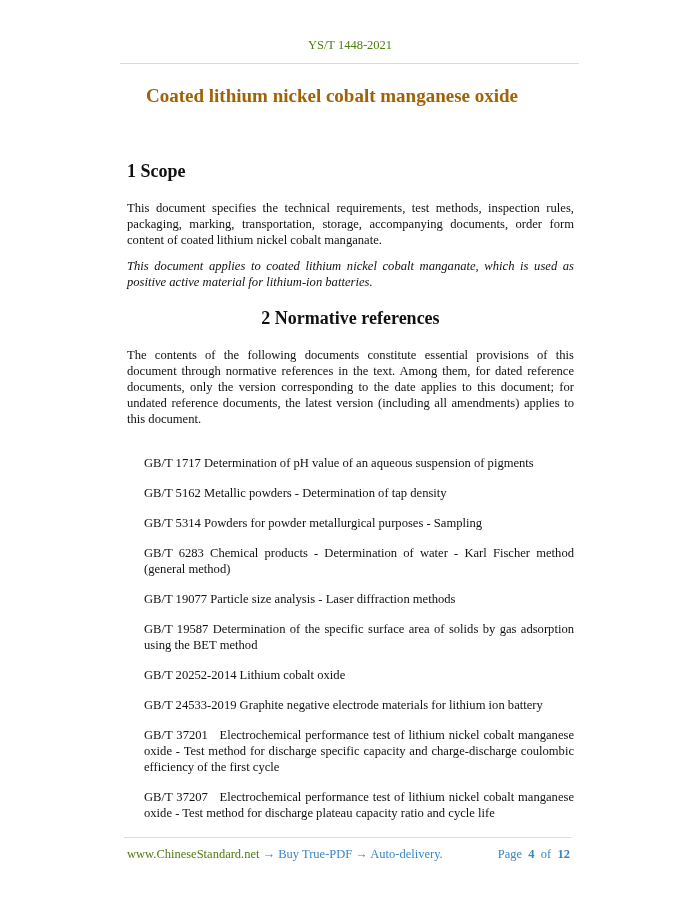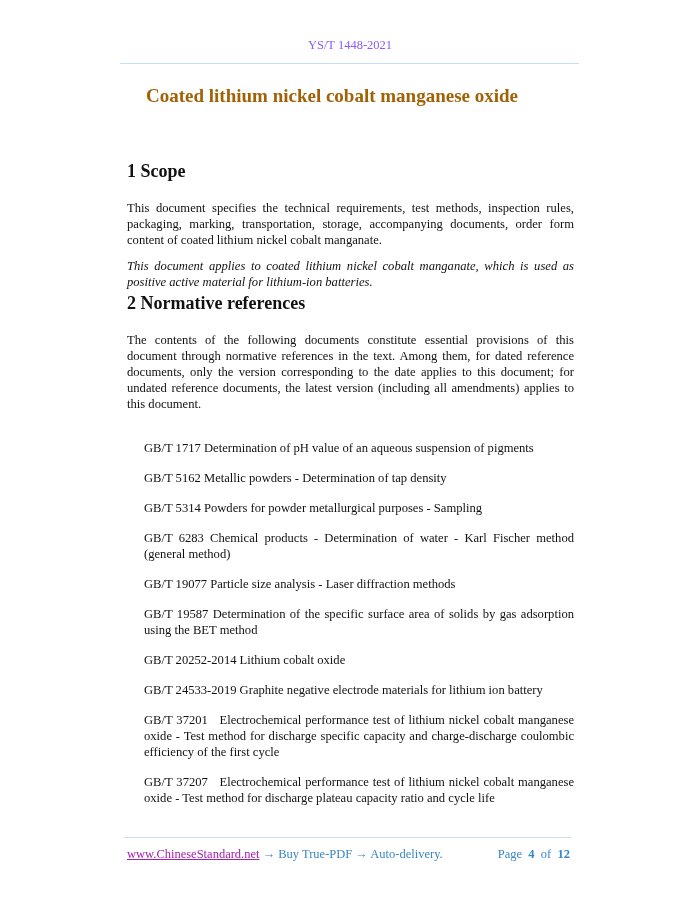--- a/index.html
+++ b/index.html
@@ -15,21 +15,21 @@
       font-family: "Liberation Serif", "DejaVu Serif", serif;
       color: #111111;
     }
     .page-header {
       position: absolute;
       top: 38px;
       left: 0;
       width: 700px;
       text-align: center;
       font-size: 12.5px;
-      color: #8b5cf6;
+      color: #4d7c0f;
     }
     .header-rule {
       position: absolute;
       top: 63px;
       left: 120px;
       width: 459px;
       height: 1px;
       background: #c9dfee;
     }
     .doc-title {
@@ -78,41 +78,40 @@
       position: absolute;
       top: 847px;
       left: 127px;
       width: 445px;
       font-size: 12.5px;
       color: #3a86c4;
       display: flex;
       justify-content: space-between;
     }
     .footer a {
-      color: #a21caf;
-      text-decoration: underline;
+      color: #4d7c0f;
     }
     .footer .pg-num {
       font-weight: bold;
     }
   </style>
 </head>
 <body>
 
 <div class="page-header">YS/T 1448-2021</div>
 <div class="header-rule"></div>
 
 <div class="doc-title">Coated lithium nickel cobalt manganese oxide</div>
 
 <div class="content">
   <h2 class="section-heading">1 Scope</h2>
   <p class="para" style="margin-top:18px;">This document specifies the technical requirements, test methods, inspection rules, packaging, marking, transportation, storage, accompanying documents, order form content of coated lithium nickel cobalt manganate.</p>
   <p class="para" style="margin-top:10px;font-style:italic;">This document applies to coated lithium nickel cobalt manganate, which is used as positive active material for lithium-ion batteries.</p>
 
-  <h2 class="section-heading" style="margin-top:2px;">2 Normative references</h2>
+  <h2 class="section-heading" style="margin-top:17px;text-align:center;">2 Normative references</h2>
   <p class="para" style="margin-top:18px;">The contents of the following documents constitute essential provisions of this document through normative references in the text. Among them, for dated reference documents, only the version corresponding to the date applies to this document; for undated reference documents, the latest version (including all amendments) applies to this document.</p>
 
   <p class="ref-item" style="margin-top:28px;">GB/T 1717 Determination of pH value of an aqueous suspension of pigments</p>
   <p class="ref-item" style="margin-top:14px;">GB/T 5162 Metallic powders - Determination of tap density</p>
   <p class="ref-item" style="margin-top:14px;">GB/T 5314 Powders for powder metallurgical purposes - Sampling</p>
   <p class="ref-item" style="margin-top:14px;">GB/T 6283 Chemical products - Determination of water - Karl Fischer method (general method)</p>
   <p class="ref-item" style="margin-top:14px;">GB/T 19077 Particle size analysis - Laser diffraction methods</p>
   <p class="ref-item" style="margin-top:14px;">GB/T 19587 Determination of the specific surface area of solids by gas adsorption using the BET method</p>
   <p class="ref-item" style="margin-top:14px;">GB/T 20252-2014 Lithium cobalt oxide</p>
   <p class="ref-item" style="margin-top:14px;">GB/T 24533-2019 Graphite negative electrode materials for lithium ion battery</p>

